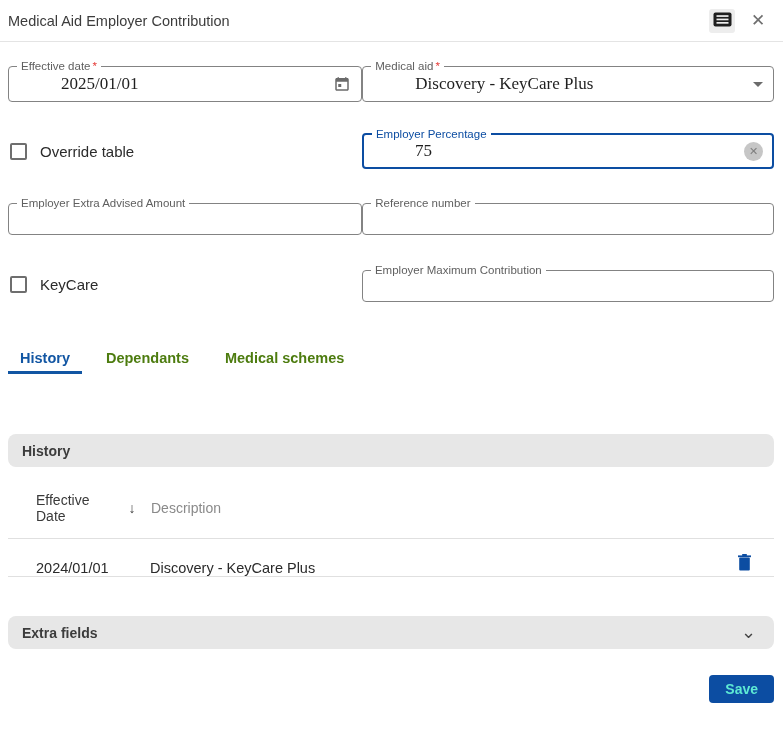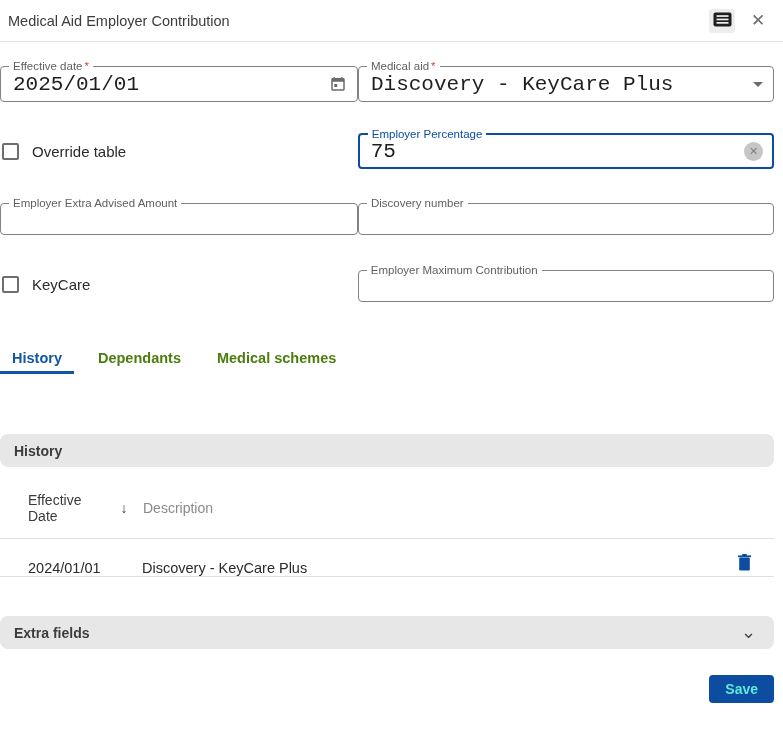--- a/index.html
+++ b/index.html
@@ -10,36 +10,36 @@
   .dialog-header { height: 42px; border-bottom: 1px solid #e4e4e4;
     display: flex; align-items: center; padding: 0 12px 0 8px; }
   .dialog-title { font-size: 14.5px; color: #3c3c3c; flex: 1; }
   .header-actions { display: flex; align-items: center; gap: 10px; }
   .icon-btn { width: 26px; height: 24px; display: flex; align-items: center; justify-content: center;
     cursor: pointer; border: none; background: transparent; }
   .icon-btn.boxed { background: #ededed; border-radius: 3px; }
   .close-glyph { font-size: 17px; color: #6f6f6f; line-height: 1; }
 
   
-  .content { padding: 0 9px 0 0; }
+  .content { padding: 0 9px 0 8px; }
   .form-row { display: flex; justify-content: space-between; align-items: flex-start; }
   .row-1 { margin-top: 24px; }
   .row-2 { margin-top: 31px; }
   .row-3 { margin-top: 34px; }
   .row-4 { margin-top: 31px; }
   .col-l { width: 363px; }
   .col-r { width: 422px; }
 
   
   .field { position: relative; height: 36px; border: 1px solid #838383; border-radius: 4px;
     background: #fff; display: flex; align-items: center; padding: 0 10px 0 12px; }
   .field .flabel { position: absolute; top: -8px; left: 8px; background: #fff; padding: 0 4px;
     font-size: 11.5px; color: #5f5f5f; white-space: nowrap; line-height: 14px; }
-  .field input { border: none; outline: none; width: 100%; font-size: 21px; color: #1f1f1f;
-    background: transparent; font-family: Liberation Mono, monospace; padding: 0; }
+  .field input { border: none; outline: none; width: 100%; font-size: 17px; color: #1f1f1f;
+    background: transparent; font-family: Liberation Serif, serif; padding: 0; margin-left: 40px; }
   .asterisk { color: #e53935; font-size: 11.5px; margin-left: 2px; }
   .field.focused { border: 2px solid #0c4da2; padding: 0 9px 0 11px; }
   .field.focused .flabel { color: #0c4da2; }
   .field.short { height: 32px; }
 
   .select-caret { width: 0; height: 0; border-left: 5px solid transparent;
     border-right: 5px solid transparent; border-top: 5px solid #6b6b6b; margin-left: 6px; }
 
   .clear-btn { width: 19px; height: 19px; min-width: 19px; border-radius: 50%; background: #c6c6c6;
     color: #7e7e7e; display: flex; align-items: center; justify-content: center;
@@ -140,21 +140,21 @@
       </button>
     </div>
   </div>
 
   <div class="form-row row-3">
     <div class="field short col-l">
       <span class="flabel">Employer Extra Advised Amount</span>
       <input type="text" value="" style="">
     </div>
     <div class="field short col-r">
-      <span class="flabel">Discovery number</span>
+      <span class="flabel">Reference number</span>
       <input type="text" value="" style="">
     </div>
   </div>
 
   <div class="form-row row-4">
     <div class="check-row col-l">
       <span class="checkbox-box"></span>
       <span class="check-label">KeyCare</span>
     </div>
     <div class="field short col-r" style="margin-top:4px;">

